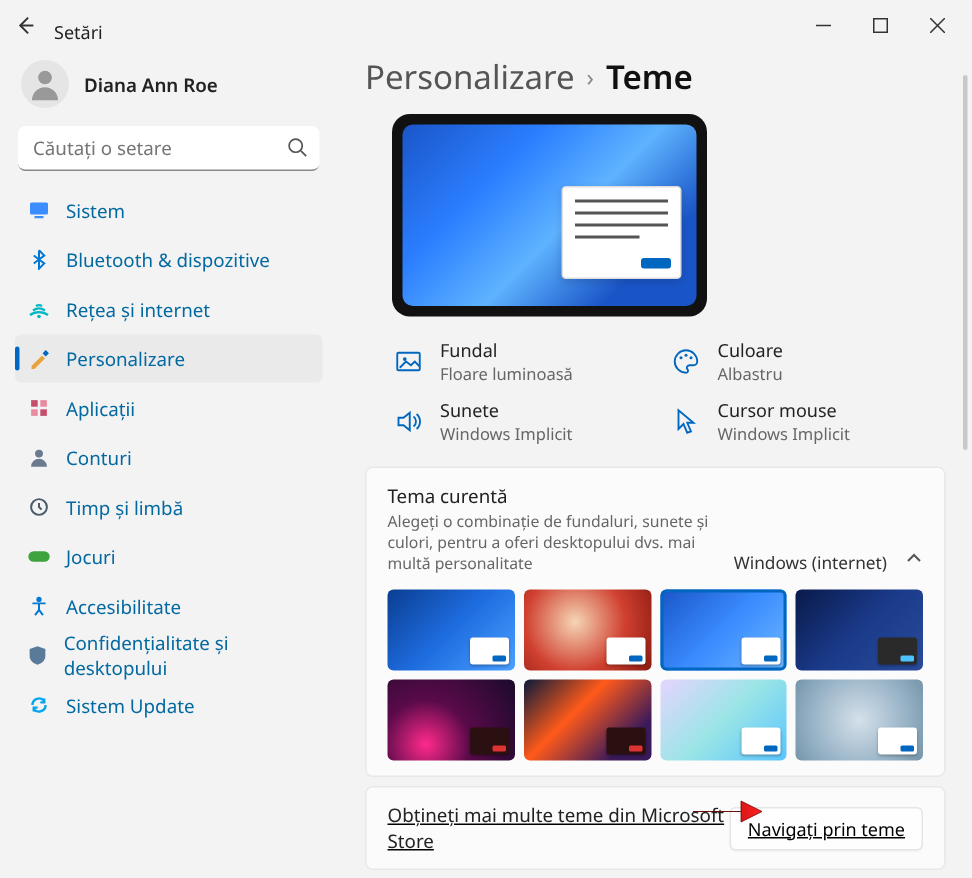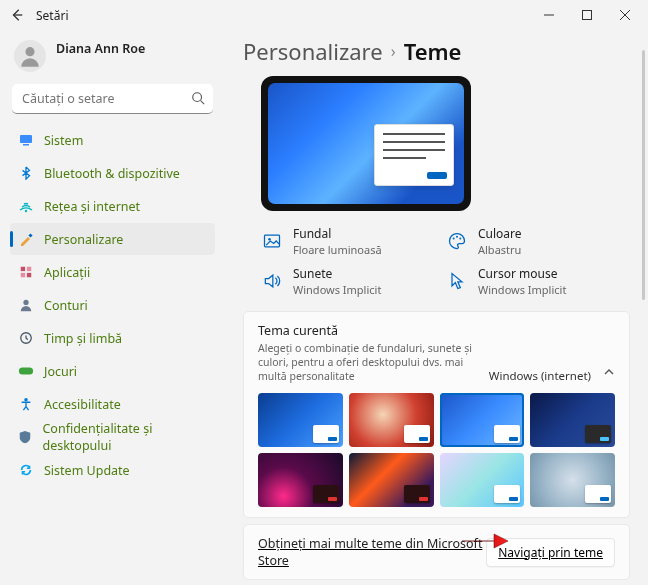--- a/index.html
+++ b/index.html
@@ -1,38 +1,38 @@
 <!DOCTYPE html>
 <html><head>
 <meta charset="utf-8">
 <style>
 * { box-sizing: border-box; margin: 0; padding: 0; font-family: "Segoe UI", system-ui, sans-serif; }
 body { width: 648px; height: 585px; background: #f3f3f3; overflow: hidden; position: relative; }
 
-.titlebar { height: 30px; display: flex; align-items: center; padding: 0 4px; }
+.titlebar { height: 30px; display: flex; align-items: flex-end; padding: 0 4px; }
 .tb-back { width: 26px; height: 26px; display: flex; align-items: center; justify-content: center; cursor: pointer; border-radius: 4px;}
 .tb-title { font-size: 12px; margin-left: 6px; color: #222; }
 .tb-spacer { flex: 1; }
 .tb-btn { width: 38px; height: 26px; display: flex; align-items: center; justify-content: center; cursor: pointer; }
 .tb-btn svg { width: 10px; height: 10px; }
 
 .content { display: flex; height: calc(100% - 30px); }
 
 .sidebar { width: 225px; padding: 4px 10px 0 10px; display: flex; flex-direction: column; }
-.user { display: flex; align-items: flex-start; padding: 6px 4px 12px 4px; gap: 10px; }
+.user { display: flex; align-items: center; padding: 6px 4px 12px 4px; gap: 10px; }
 .avatar { width: 32px; height: 32px; border-radius: 50%; background: #e5e5e5; display: flex; align-items: center; justify-content: center; }
 .avatar svg { width: 26px; height: 26px; fill: #777; }
 .user-name { font-size: 12.5px; font-weight: 600; color: #222; }
 
 .search { position: relative; margin: 0 2px 10px 2px; }
 .search input { width: 100%; height: 30px; border: none; border-bottom: 1.5px solid #888; border-radius: 5px; background: #fff; padding: 0 28px 0 10px; font-size: 12.5px; outline: none; }
 .search .sicon { position: absolute; right: 8px; top: 50%; transform: translateY(-50%); }
 
 .nav { list-style: none; }
-.nav li { display: flex; align-items: center; gap: 10px; height: 32px; padding: 0 8px; border-radius: 4px; font-size: 12.5px; color: #4d7c0f; cursor: pointer; margin-bottom: 1px; position: relative; }
+.nav li { display: flex; align-items: center; gap: 10px; height: 32px; padding: 0 8px; border-radius: 4px; font-size: 12.5px; color: #0369a1; cursor: pointer; margin-bottom: 1px; position: relative; }
 .nav li.active { background: #eaeaea; }
 .nav li.active::before { content: ""; position: absolute; left: 0; top: 8px; bottom: 8px; width: 3px; background: #0067c0; border-radius: 2px; }
 .nav .nicon { width: 16px; height: 16px; display: flex; align-items: center; justify-content: center; font-size: 14px; }
 
 .main { flex: 1; padding: 4px 18px 0 18px; overflow-y: auto; }
 .breadcrumb { display: flex; align-items: center; gap: 8px; font-size: 22px; color: #555; padding: 2px 0 10px 0; }
 .breadcrumb .current { font-weight: 600; color: #111; }
 .breadcrumb .chev { font-size: 16px; color: #888; }
 
 .preview { width: 210px; height: 135px; border-radius: 12px; background: #111; padding: 7px; margin-left: 18px; }

